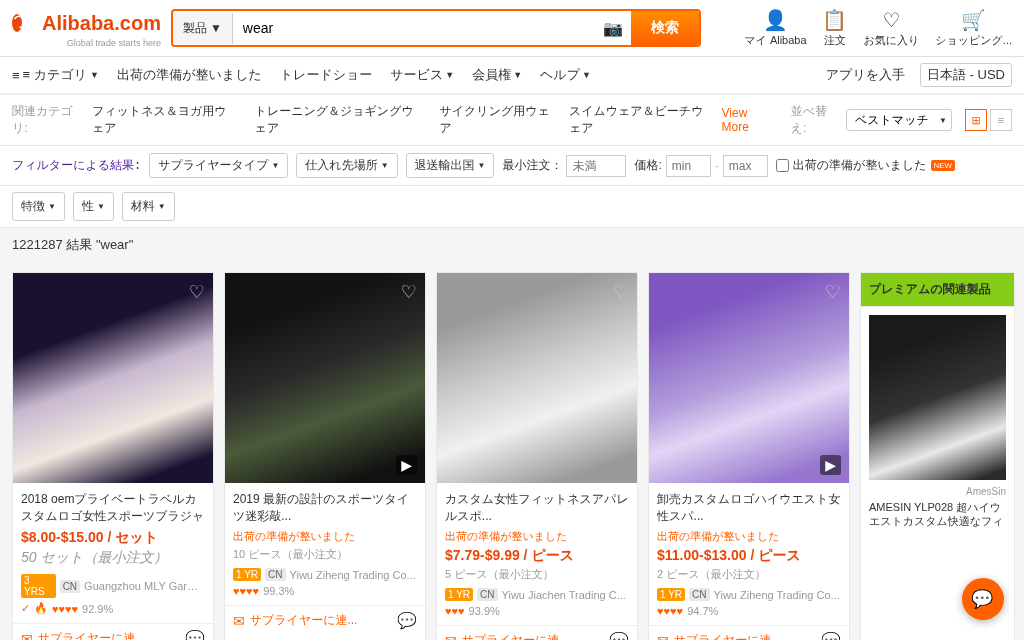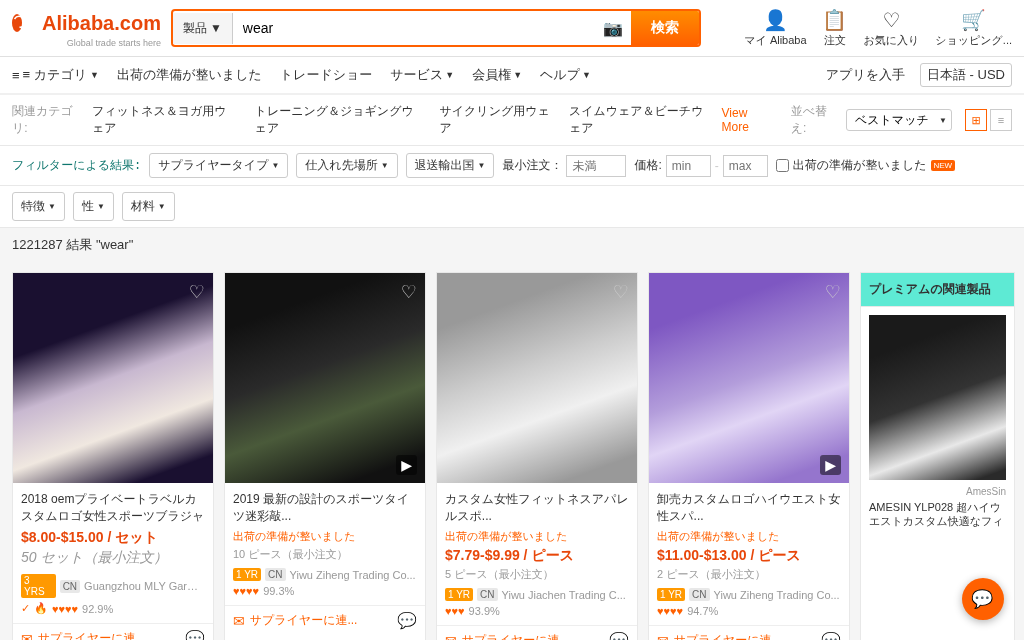--- a/index.html
+++ b/index.html
@@ -91,21 +91,21 @@
     </select>
     <span style="position:absolute; right:5px; font-size:8px; pointer-events:none;">▼</span>
   </div>
   <div style="display:flex; gap:3px; margin-left:5px;">
     <div style="width:22px; height:22px; border:1px solid #ff6000; display:flex; align-items:center; justify-content:center; cursor:pointer; font-size:11px; color:#ff6000;">⊞</div>
     <div style="width:22px; height:22px; border:1px solid #ccc; display:flex; align-items:center; justify-content:center; cursor:pointer; font-size:11px; color:#999;">≡</div>
   </div>
 </div>
 
 <div style="background:#fff; padding:7px 12px; display:flex; align-items:center; gap:8px; font-size:12px; border-bottom:1px solid #e8e8e8; flex-wrap:wrap;">
-  <span style="color:#0f766e;font-family:Liberation Mono, monospace;">フィルターによる結果:</span>
+  <span style="color:#4c1d95;font-family:Liberation Mono, monospace;">フィルターによる結果:</span>
   <div style="border:1px solid #ccc; padding:3px 8px; border-radius:3px; cursor:pointer; background:#fff; display:flex; align-items:center; gap:3px;">
     <span>サプライヤータイプ</span>
     <span style="font-size:8px;">▼</span>
   </div>
   <div style="border:1px solid #ccc; padding:3px 8px; border-radius:3px; cursor:pointer; background:#fff; display:flex; align-items:center; gap:3px;">
     <span>仕入れ先場所</span>
     <span style="font-size:8px;">▼</span>
   </div>
   <div style="border:1px solid #ccc; padding:3px 8px; border-radius:3px; cursor:pointer; background:#fff; display:flex; align-items:center; gap:3px;">
     <span>退送輸出国</span>
@@ -262,21 +262,21 @@
       </div>
     </div>
     <div style="border-top:1px solid #eee; padding:5px 8px; display:flex; align-items:center; gap:5px;">
       <span style="color:#ff6000; font-size:14px;">✉</span>
       <span style="color:#ff6000; cursor:pointer; font-size:12px;">サプライヤーに連...</span>
       <span style="margin-left:auto; font-size:16px; color:#3498db; cursor:pointer;">💬</span>
     </div>
   </div>
 
   <div style="width:155px; flex-shrink:0; background:#fff; border:1px solid #e8e8e8;">
-    <div style="background:#5eead4; padding:8px; font-size:12px; color:#333; border-bottom:1px solid #e8e8e8; line-height:1.4; font-weight:bold;">プレミアムの関連製品</div>
+    <div style="background:#84cc16; padding:8px; font-size:12px; color:#333; border-bottom:1px solid #e8e8e8; line-height:1.4; font-weight:bold;">プレミアムの関連製品</div>
     <div style="padding:8px; cursor:pointer;">
       <div style="width:100%; height:165px; background:linear-gradient(160deg, #1a1a1a 20%, #333 50%, #e8e8e8 75%, #2a2a2a 95%); margin-bottom:6px;"></div>
       <div style="color:#999; font-size:10px; text-align:right; margin-bottom:3px;">AmesSin</div>
       <div style="font-size:11px; color:#333; line-height:1.3;">AMESIN YLP028 超ハイウエストカスタム快適なフィ</div>
     </div>
   </div>
 
 </div>
 
 <div style="position:fixed; bottom:20px; right:20px; background:#ff6000; color:#fff; border-radius:50%; width:42px; height:42px; display:flex; align-items:center; justify-content:center; font-size:18px; cursor:pointer; box-shadow:0 2px 8px rgba(0,0,0,0.3); z-index:100;">

